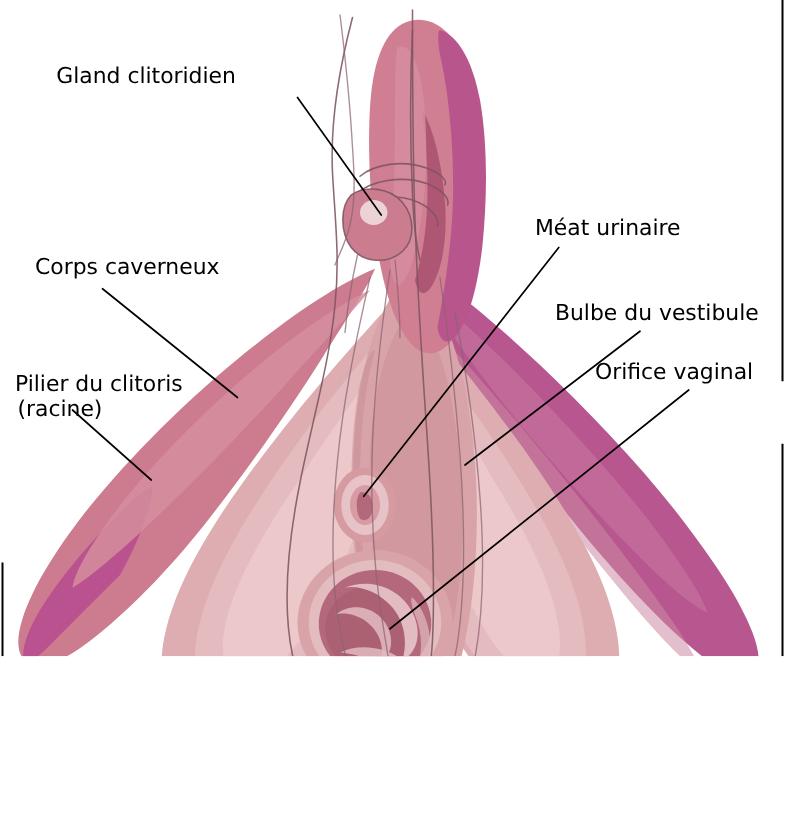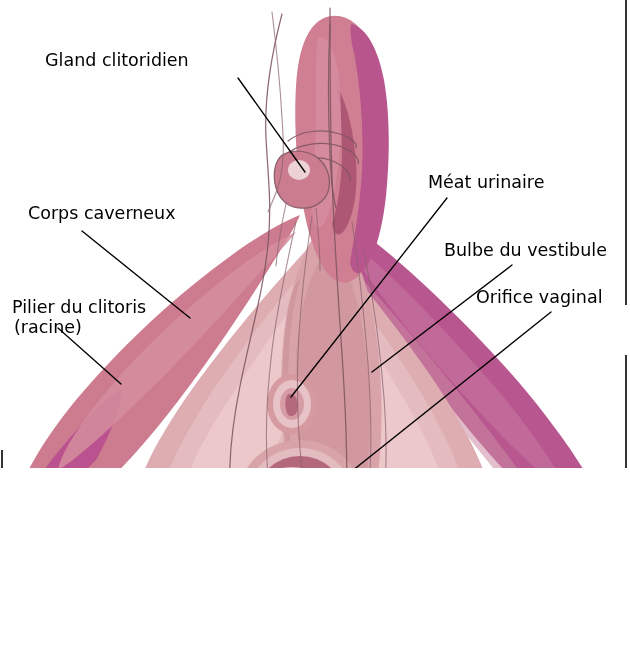--- a/index.html
+++ b/index.html
@@ -7,21 +7,21 @@
     margin: 0;
     padding: 0;
     background: #ffffff;
   }
   body {
     font-family: "DejaVu Sans", "Liberation Sans", sans-serif;
   }
   #diagram-root {
     position: relative;
     width: 630px;
-    height: 468px;
+    height: 525px;
     background: #ffffff;
     overflow: hidden;
   }
   #diagram-svg {
     display: block;
     width: 630px;
     height: 650px;
   }
   .anno-text {
     font-family: "DejaVu Sans", "Liberation Sans", sans-serif;

